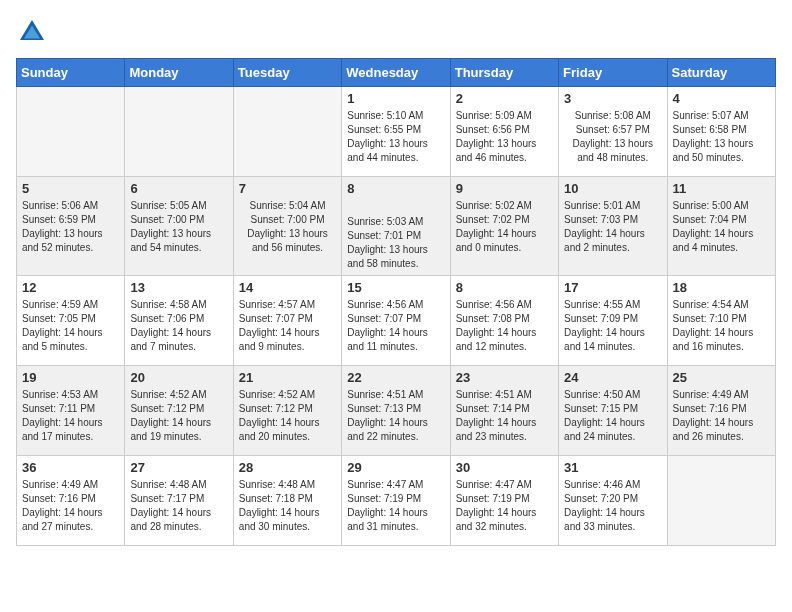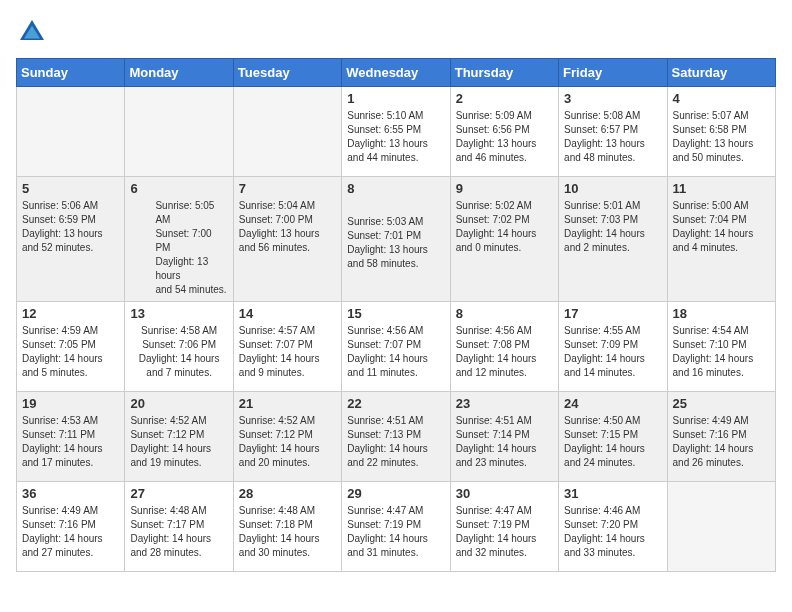--- a/index.html
+++ b/index.html
@@ -130,21 +130,21 @@
         </td>
         <td>
           <div class="day-number">2</div>
           <div class="day-info" style="white-space: pre-line;">Sunrise: 5:09 AM
 Sunset: 6:56 PM
 Daylight: 13 hours
 and 46 minutes.</div>
         </td>
         <td>
           <div class="day-number">3</div>
-          <div class="day-info" style="white-space: pre-line;">Sunrise: 5:08 AM
+          <div class="day-info" style="white-space: pre-line; text-align: center;">Sunrise: 5:08 AM
 Sunset: 6:57 PM
 Daylight: 13 hours
 and 48 minutes.</div>
         </td>
         <td>
           <div class="day-number">4</div>
           <div class="day-info" style="white-space: pre-line;">Sunrise: 5:07 AM
 Sunset: 6:58 PM
 Daylight: 13 hours
 and 50 minutes.</div>
@@ -153,28 +153,28 @@
       <tr class="row-shaded">
         <td>
           <div class="day-number">5</div>
           <div class="day-info" style="white-space: pre-line;">Sunrise: 5:06 AM
 Sunset: 6:59 PM
 Daylight: 13 hours
 and 52 minutes.</div>
         </td>
         <td>
           <div class="day-number">6</div>
-          <div class="day-info" style="white-space: pre-line; margin-left: 25px;">Sunrise: 5:05 AM
+          <div class="day-info" style="white-space: pre-line;">Sunrise: 5:05 AM
 Sunset: 7:00 PM
 Daylight: 13 hours
 and 54 minutes.</div>
         </td>
         <td>
           <div class="day-number">7</div>
-          <div class="day-info" style="white-space: pre-line;">Sunrise: 5:04 AM
+          <div class="day-info" style="white-space: pre-line; text-align: center;">Sunrise: 5:04 AM
 Sunset: 7:00 PM
 Daylight: 13 hours
 and 56 minutes.</div>
         </td>
         <td>
           <div class="day-number">8</div>
           <div class="day-info" style="white-space: pre-line; margin-top: 19px;">Sunrise: 5:03 AM
 Sunset: 7:01 PM
 Daylight: 13 hours
 and 58 minutes.</div>
@@ -204,21 +204,21 @@
       <tr>
         <td>
           <div class="day-number">12</div>
           <div class="day-info" style="white-space: pre-line;">Sunrise: 4:59 AM
 Sunset: 7:05 PM
 Daylight: 14 hours
 and 5 minutes.</div>
         </td>
         <td>
           <div class="day-number">13</div>
-          <div class="day-info" style="white-space: pre-line; text-align: center;">Sunrise: 4:58 AM
+          <div class="day-info" style="white-space: pre-line;">Sunrise: 4:58 AM
 Sunset: 7:06 PM
 Daylight: 14 hours
 and 7 minutes.</div>
         </td>
         <td>
           <div class="day-number">14</div>
           <div class="day-info" style="white-space: pre-line;">Sunrise: 4:57 AM
 Sunset: 7:07 PM
 Daylight: 14 hours
 and 9 minutes.</div>

